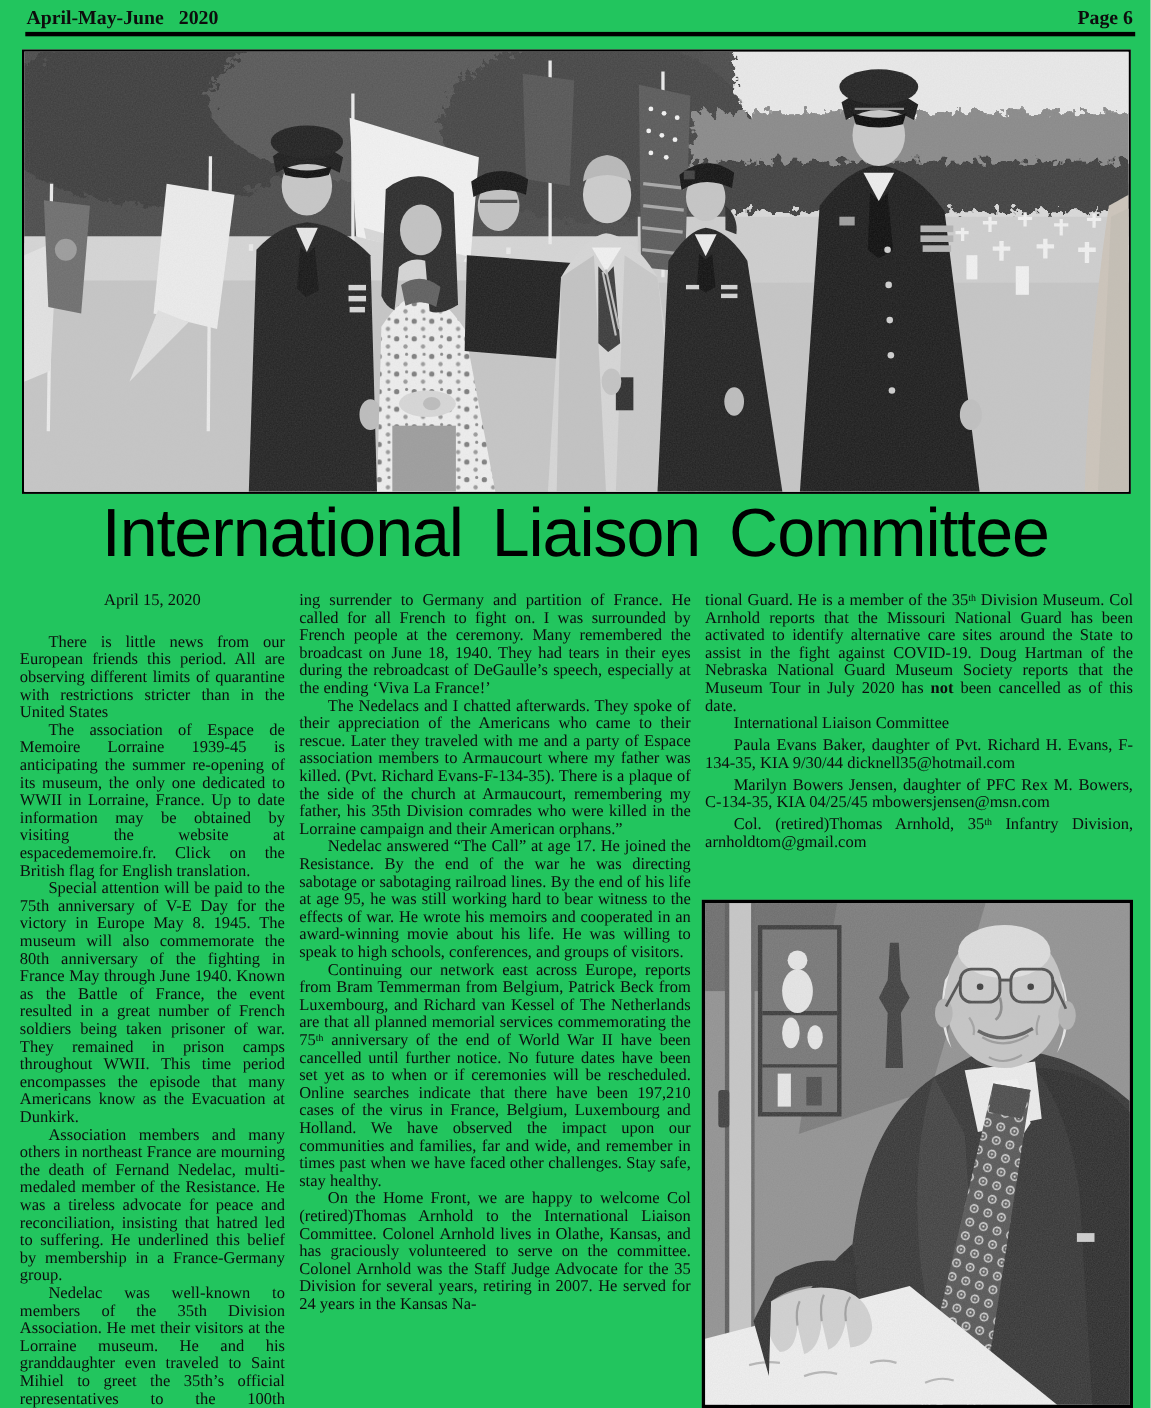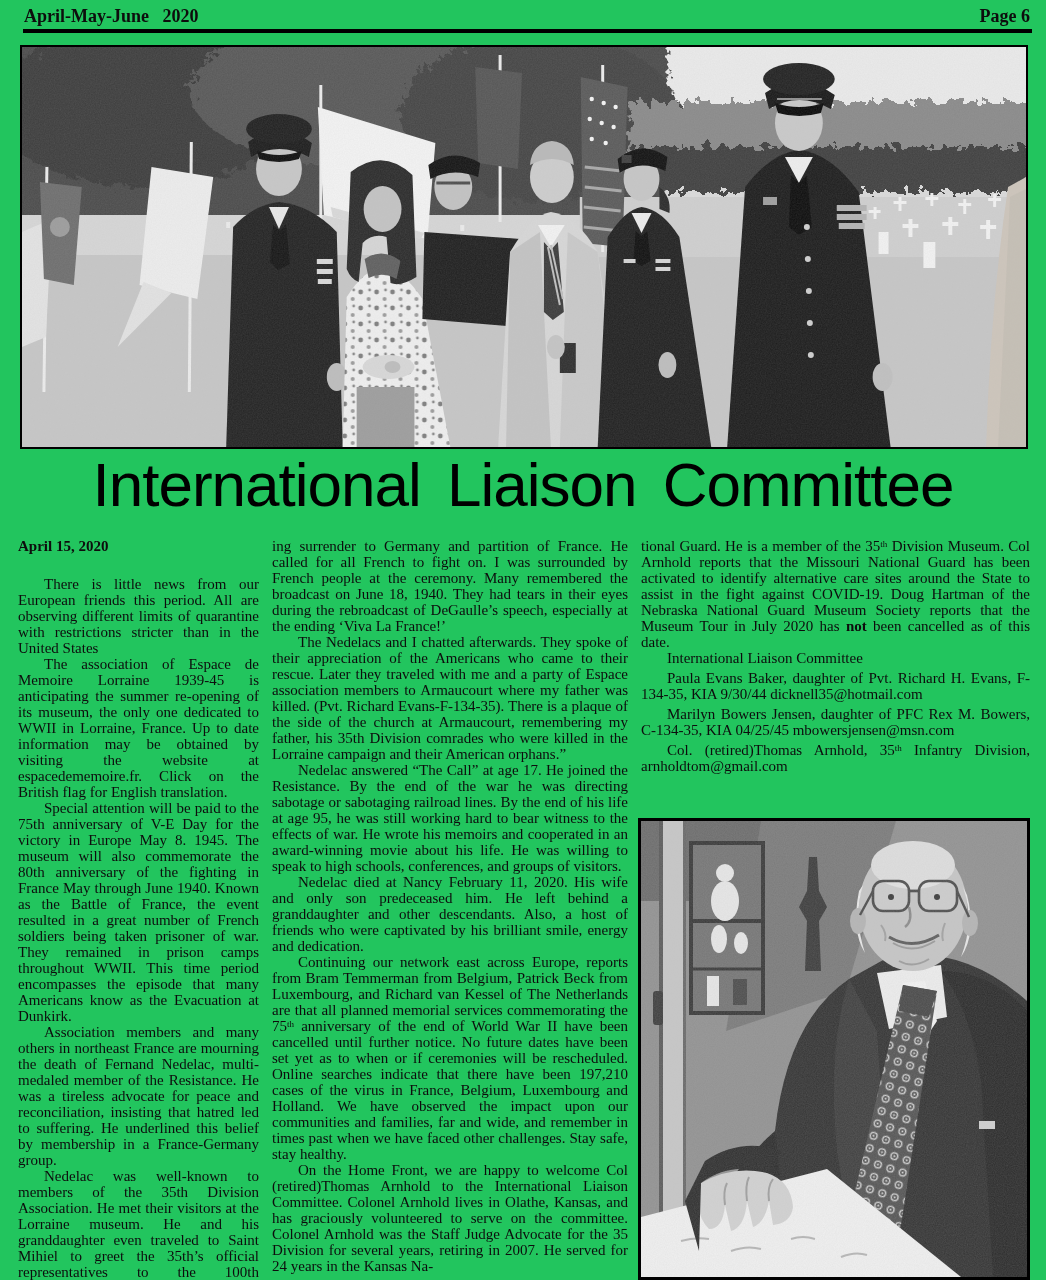--- a/index.html
+++ b/index.html
@@ -16,21 +16,21 @@
   .photo-portrait svg{display:block;width:100%;height:100%;}
   
   .headline{position:absolute;left:0;top:448px;width:1046px;height:74px;line-height:74px;
             text-align:center;font-family:"Liberation Sans",sans-serif;font-size:62px;
             letter-spacing:-1px;word-spacing:10px;white-space:nowrap;color:#000;}
   
   .col{position:absolute;top:538px;font-size:15px;line-height:16px;text-align:justify;overflow:hidden;}
   .col-1{left:18px;width:241px;height:742px;}
   .col-2{left:272px;width:356px;height:742px;}
   .col-3{left:641px;width:389px;height:278px;}
-  .dateline{font-weight:bold;text-indent:0;margin:0 0 22px 0;}
+  .dateline{font-weight:normal;text-align:center;text-indent:0;margin:0 0 22px 0;}
   p.para{margin:0;text-indent:26px;}
   p.para.noindent{text-indent:0;}
   p.para.gap{margin-top:4px;}
   sup{font-size:60%;line-height:0;vertical-align:4px;}
   b{font-weight:bold;}
 </style>
 </head>
 <body>
 
 <div class="page">
@@ -252,21 +252,20 @@
   <p class="para">There is little news from our European friends this period.  All are observing different limits of quarantine with restrictions stricter than in the United States</p>
       <p class="para">The association of Espace de Memoire Lorraine 1939-45 is anticipating the summer re-opening of its museum, the only one dedicated to WWII in Lorraine, France.  Up to date information may be obtained by visiting the website at espacedememoire.fr. Click on the British flag for English translation.</p>
       <p class="para">Special attention will be paid to the 75th anniversary of V-E Day for the victory in Europe May 8. 1945.  The museum will also commemorate the 80th anniversary of the fighting in France May through June 1940.  Known as the Battle of France, the event resulted in a great number of French soldiers being taken prisoner of war.  They remained in prison camps throughout WWII.  This time period encompasses the episode that many Americans know as the Evacuation at Dunkirk.</p>
       <p class="para">Association members and many others in northeast France are mourning the death of Fernand Nedelac, multi-medaled member of the Resistance.  He was a tireless advocate for peace and reconciliation, insisting that hatred led to suffering.  He underlined this belief by membership in a France-Germany group.</p>
       <p class="para">Nedelac was well-known to members of the 35th Division Association.  He met their visitors at the Lorraine museum.  He and his granddaughter even traveled to Saint Mihiel to greet the 35th’s official representatives to the 100th Anniversary of the end of WWI.</p>
     </div>
   <div class="col col-2">
       <p class="para noindent">ing surrender to Germany and partition of France.  He called for all French to fight on.  I was surrounded by French people at the ceremony.  Many remembered the broadcast on June 18, 1940.  They had tears in their eyes during the rebroadcast of DeGaulle’s speech, especially at the ending ‘Viva La France!’</p>
       <p class="para">The Nedelacs and I chatted afterwards.  They spoke of their appreciation of the Americans who came to their rescue.  Later they traveled with me and a party of Espace association members to Armaucourt where my father was killed.  (Pvt. Richard Evans-F-134-35).  There is a plaque of the side of the church at Armaucourt, remembering my father, his 35th Division comrades who were killed in the Lorraine campaign and their American orphans.”</p>
       <p class="para">Nedelac answered “The Call” at age 17.  He joined the Resistance.  By the end of the war he was directing sabotage or sabotaging railroad lines.  By the end of his life at age 95, he was still working hard to bear witness to the effects of war.  He wrote his memoirs and cooperated in an award-winning movie about his life.  He was willing to speak to high schools, conferences, and groups of visitors.</p>
-      <p class="para">Nedelac died at Nancy February 11, 2020.  His wife and only son predeceased him.  He left behind a granddaughter and other descendants.  Also, a host of friends who were captivated by his brilliant smile, energy and dedication.</p>
       <p class="para">Continuing our network east across Europe, reports from Bram Temmerman from Belgium, Patrick Beck from Luxembourg, and Richard van Kessel of The Netherlands are that all planned memorial services commemorating the 75<sup>th</sup> anniversary of the end of World War II have been cancelled until further notice.  No future dates have been set yet as to when or if ceremonies will be rescheduled.  Online searches indicate that there have been 197,210 cases of the virus in France, Belgium, Luxembourg and Holland.  We have observed the impact upon our communities and families, far and wide, and remember in times past when we have faced other challenges.  Stay safe, stay healthy.</p>
       <p class="para">On the Home Front, we are happy to welcome Col (retired)Thomas Arnhold to the International Liaison Committee.  Colonel Arnhold lives in Olathe, Kansas, and has graciously volunteered to serve on the committee.  Colonel Arnhold was the Staff Judge Advocate for the 35 Division for several years, retiring in 2007.  He served for 24 years in the Kansas Na-</p>
     </div>
   <div class="col col-3">
       <p class="para noindent">tional Guard.  He is a member of the 35<sup>th</sup> Division Museum.  Col Arnhold reports that the Missouri National Guard has been activated to identify alternative care sites around the State to assist in the fight against COVID-19.  Doug Hartman of the Nebraska National Guard Museum Society reports that the Museum Tour in July 2020 has <b>not</b> been cancelled as of this date.</p>
       <p class="para">International Liaison Committee</p>
       <p class="para gap">Paula Evans Baker, daughter of Pvt. Richard H. Evans, F-134-35, KIA 9/30/44 dicknell35@hotmail.com</p>
       <p class="para gap">Marilyn Bowers Jensen, daughter of PFC Rex M. Bowers, C-134-35, KIA 04/25/45 mbowersjensen@msn.com</p>
       <p class="para gap">Col. (retired)Thomas Arnhold, 35<sup>th</sup> Infantry Division, arnholdtom@gmail.com</p>
     </div>

